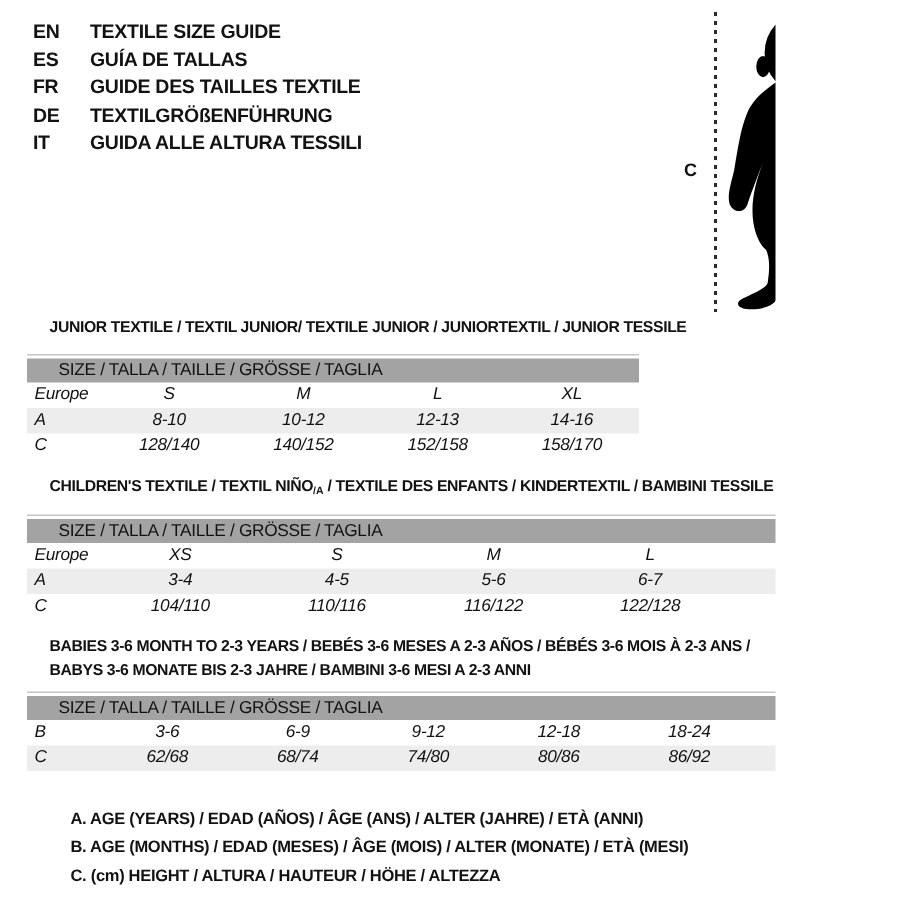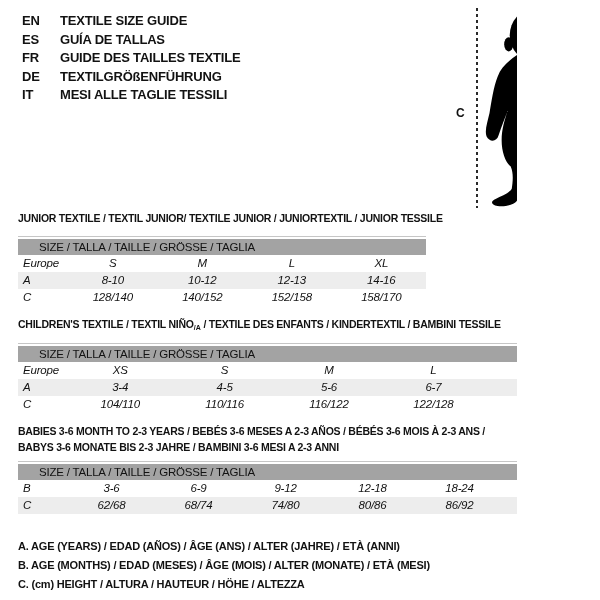--- a/index.html
+++ b/index.html
@@ -12,39 +12,39 @@
   .lang-row{display:flex;height:18.5px;line-height:18.5px;
     font-size:13px;font-weight:bold;letter-spacing:-0.2px;}
   .lang-code{width:38px;}
   
   .figure{position:absolute;left:450px;top:4px;width:150px;height:210px;}
   .measure-line{position:absolute;left:26px;top:4px;width:2px;height:200px;
     background:repeating-linear-gradient(to bottom,#2a2a2a 0px,#2a2a2a 3px,transparent 3px,transparent 6px);}
   .measure-label{position:absolute;left:6px;top:102px;font-size:12px;font-weight:600;}
   .silhouette{position:absolute;left:32px;top:4px;}
   
-  .sec-title{position:absolute;left:18px;font-size:10.5px;font-weight:bold;
+  .sec-title{position:absolute;left:33px;font-size:10.5px;font-weight:bold;
     letter-spacing:-0.25px;white-space:nowrap;line-height:14px;}
   .sub{font-size:7px;position:relative;top:2px;letter-spacing:0;}
   
   .size-table{position:absolute;left:18px;}
   .toprule{height:1px;background:#c6c6c6;margin-bottom:2px;}
   .size-bar{height:16px;line-height:16px;background:#a3a3a3;
     font-size:11.5px;font-weight:normal;letter-spacing:-0.2px;padding-left:21px;}
   .t-row{display:grid;height:17px;line-height:17px;font-size:11.5px;letter-spacing:-0.2px;font-style:italic;}
   .cols-4{grid-template-columns:50px repeat(4,1fr);}
   .cols-5{grid-template-columns:50px repeat(5,1fr);}
   .cols-6{grid-template-columns:50px repeat(6,1fr);}
   .t-row .lbl{text-align:left;padding-left:5px;}
   .t-row .val{text-align:center;}
   .shaded{background:#ededed;}
   
   .footnotes{position:absolute;left:18px;top:537px;}
   .footnote{height:19px;line-height:19px;font-size:11px;font-weight:bold;
-    letter-spacing:-0.2px;white-space:nowrap;}
+    letter-spacing:-0.2px;white-space:nowrap;margin-left:29px;}
 </style>
 </head>
 <body>
 
 <div class="page">
 
   <div class="lang-block">
     <div class="lang-row">
       <span class="lang-code">EN</span>
       <span class="lang-text">TEXTILE SIZE GUIDE</span>
@@ -56,21 +56,21 @@
     <div class="lang-row">
       <span class="lang-code">FR</span>
       <span class="lang-text">GUIDE DES TAILLES TEXTILE</span>
     </div>
     <div class="lang-row">
       <span class="lang-code">DE</span>
       <span class="lang-text">TEXTILGRÖßENFÜHRUNG</span>
     </div>
     <div class="lang-row">
       <span class="lang-code">IT</span>
-      <span class="lang-text">MESI ALLE TAGLIE TESSILI</span>
+      <span class="lang-text">GUIDA ALLE ALTURA TESSILI</span>
     </div>
   </div>
 
   <div class="figure">
     <div class="measure-line"></div>
     <div class="measure-label">C</div>
     <svg class="silhouette" viewBox="0 0 110 200" width="112" height="202" aria-hidden="true">
       <g fill="#000000">
         <ellipse cx="51" cy="27" rx="24" ry="26"></ellipse>
         <ellipse cx="26" cy="36" rx="4.5" ry="7"></ellipse>

